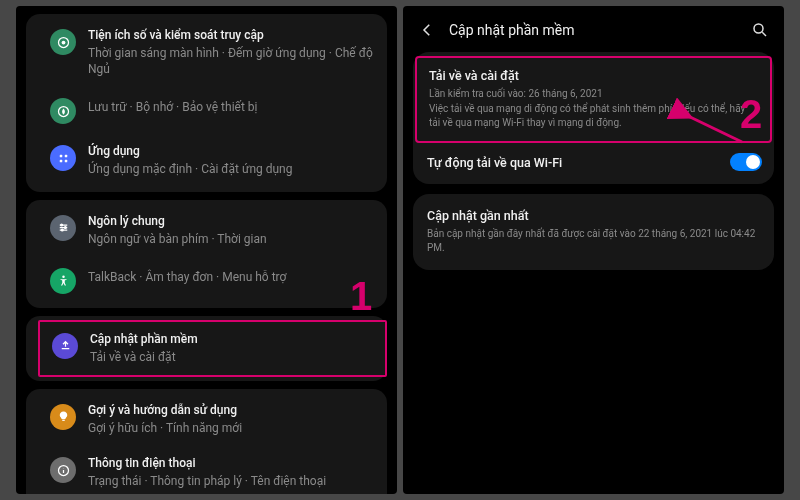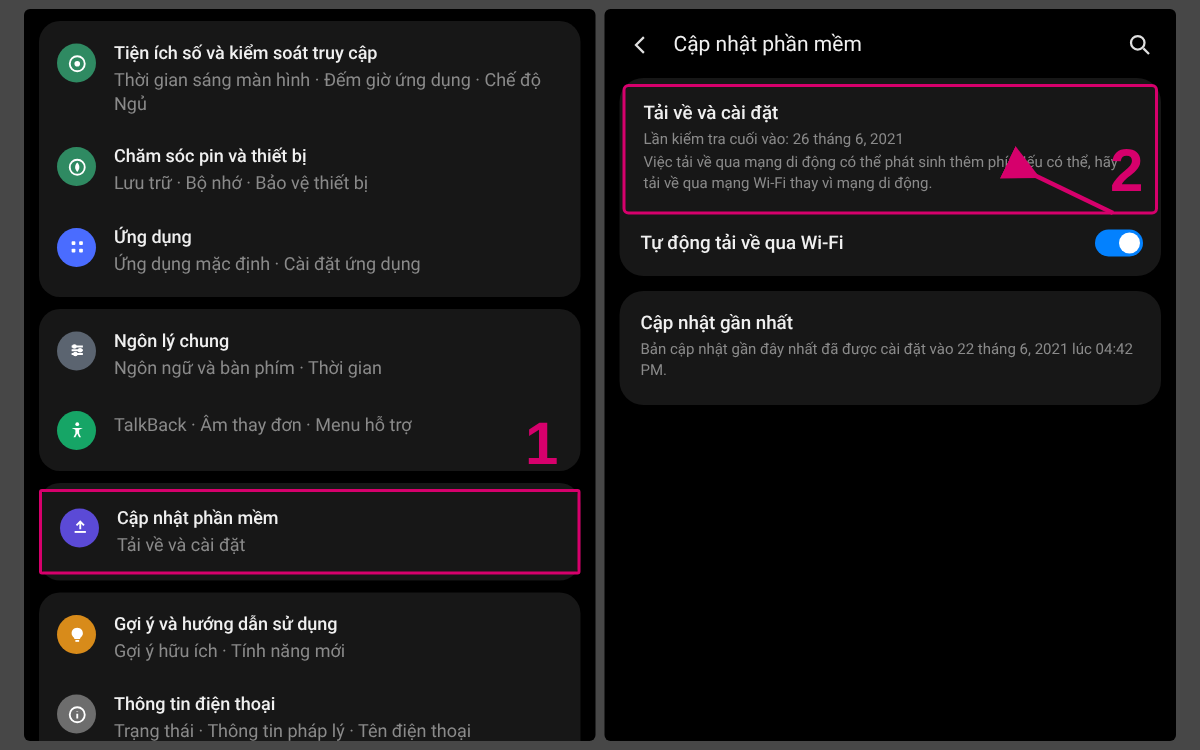--- a/index.html
+++ b/index.html
@@ -37,20 +37,21 @@
     border-radius: 14px;
     padding: 4px 0;
     margin-bottom: 8px;
   }
   .row {
     display: flex;
     align-items: flex-start;
     padding: 10px 12px;
     gap: 12px;
     position: relative;
+    margin-left: 12px;
   }
   .row + .row { }
   .icon {
     width: 26px;
     height: 26px;
     border-radius: 50%;
     flex: 0 0 26px;
     display: flex;
     align-items: center;
     justify-content: center;
@@ -172,21 +173,20 @@
         </div>
       </div>
       <div class="row">
         <div class="icon" style="background:#2f8a62">
           <svg viewBox="0 0 24 24" fill="none" stroke="#fff" stroke-width="2">
               <circle cx="12" cy="12" r="8"></circle>
               <path d="M12 7 C9 10 9 14 12 17 C15 14 15 10 12 7 Z" fill="#fff" stroke="none"></path>
             </svg>
         </div>
         <div class="txt">
-          <div class="title">Chăm sóc pin và thiết bị</div>
           <div class="sub">Lưu trữ · Bộ nhớ · Bảo vệ thiết bị</div>
         </div>
       </div>
       <div class="row">
         <div class="icon" style="background:#4a6cff">
           <svg viewBox="0 0 24 24" fill="#fff">
               <rect x="6" y="6" width="4" height="4" rx="1"></rect>
               <rect x="14" y="6" width="4" height="4" rx="1"></rect>
               <rect x="6" y="14" width="4" height="4" rx="1"></rect>
               <rect x="14" y="14" width="4" height="4" rx="1"></rect>

